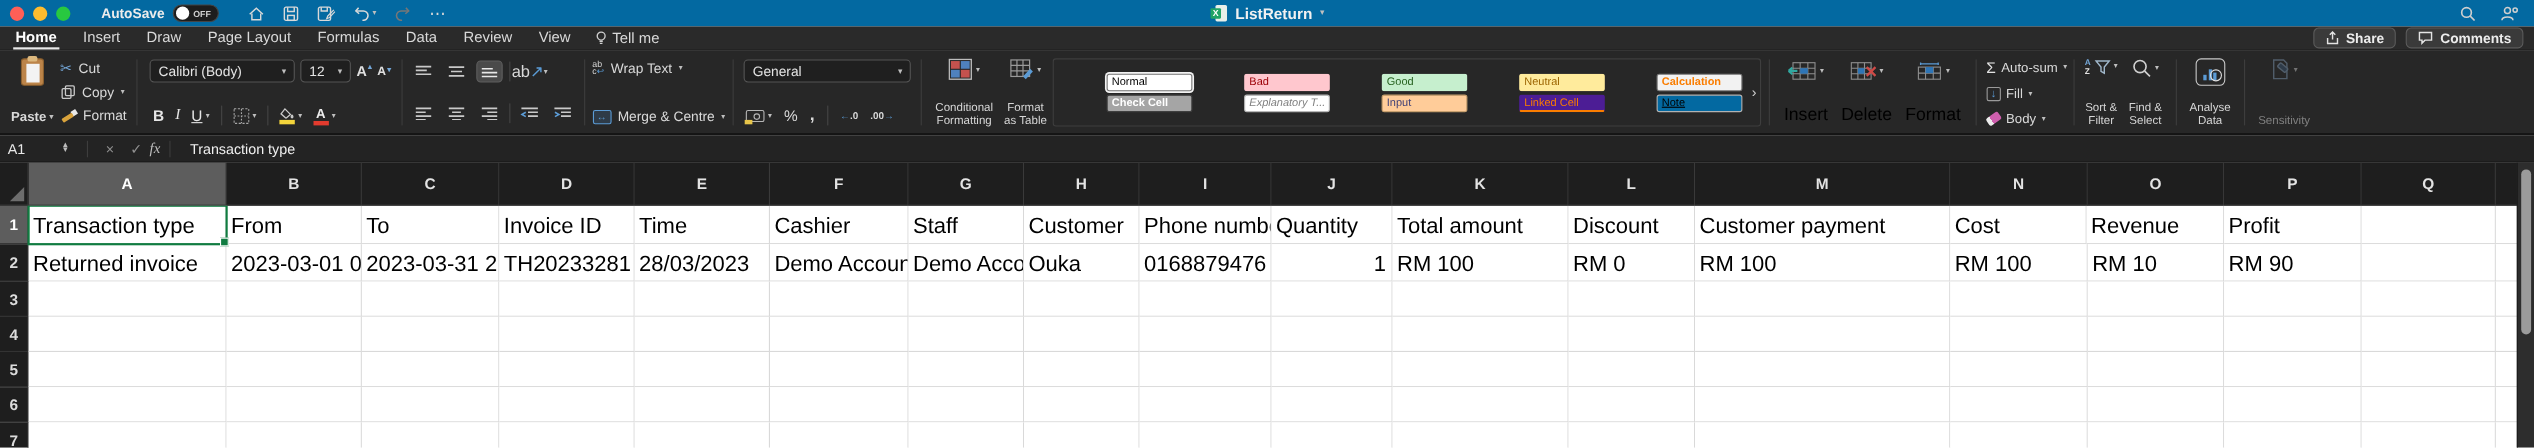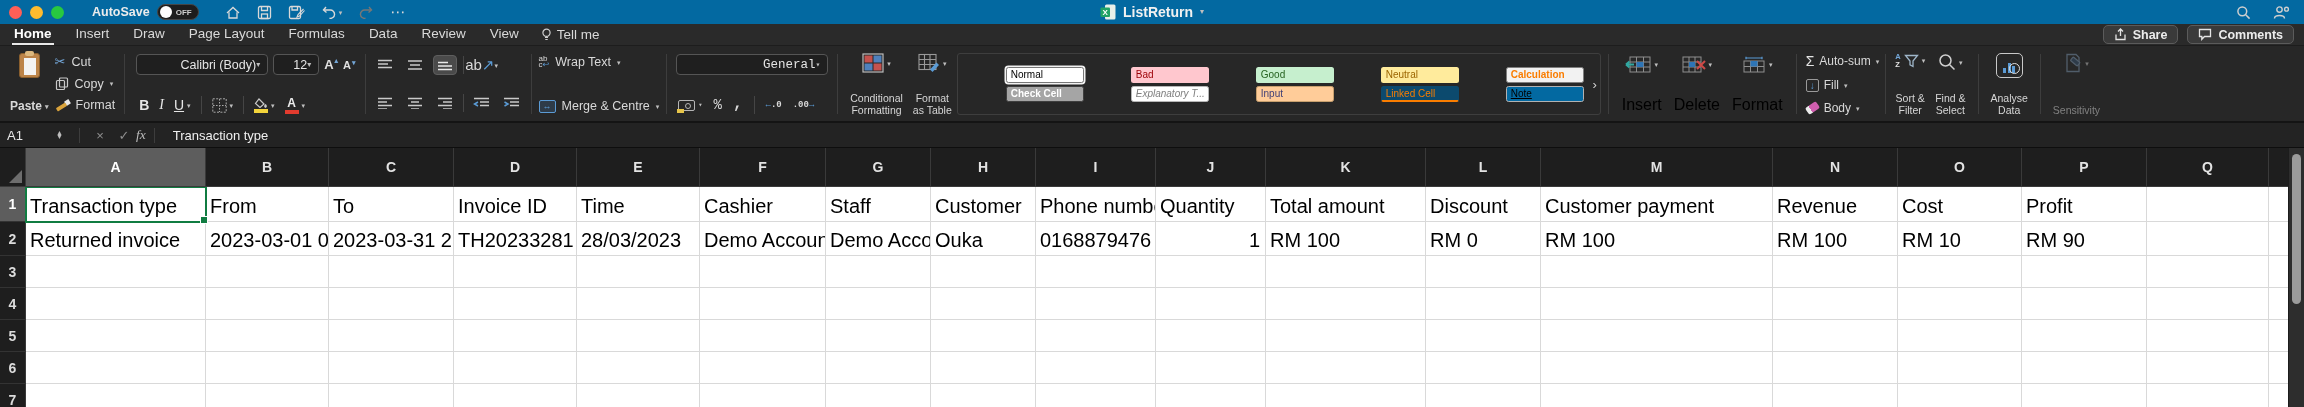--- a/index.html
+++ b/index.html
@@ -46,21 +46,21 @@
   .clipboard::after{content:"";position:absolute;left:4px;top:4px;width:12px;height:17px;background:#f3f3f3;}
   .paste-lbl{display:flex;align-items:center;gap:3px;font-size:12px;color:#d9d9d9;font-weight:bold;}
   .cco{display:flex;flex-direction:column;justify-content:space-between;padding:4px 2px 6px;}
   .cco .row{display:flex;align-items:center;gap:6px;font-size:12.5px;color:#d9d9d9;}
   .scis{color:#74a7d8;font-size:13px;}
   .brush{width:15px;height:13px;position:relative;}
   .brush i{position:absolute;left:1px;top:6px;width:11px;height:4px;background:#d9a33c;transform:rotate(-32deg);border-radius:1px;}
   .brush b{position:absolute;right:0;top:1px;width:5px;height:5px;background:#e8e8e8;transform:rotate(-32deg);}
   
   .fontgrp{display:flex;flex-direction:column;justify-content:space-between;padding:4px 2px 4px 4px;}
-  .selbox{height:21px;background:#1f1f1f;border:1px solid #555;border-radius:4px;display:flex;align-items:center;justify-content:flex-end;padding:0 7px;font-size:12.5px;color:#e4e4e4;}
+  .selbox{height:21px;background:#1f1f1f;border:1px solid #555;border-radius:4px;display:flex;align-items:center;justify-content:space-between;padding:0 7px;font-size:12.5px;color:#e4e4e4;}
   .fgrow1{display:flex;gap:5px;align-items:center;}
   .fgrow2{display:flex;gap:10px;align-items:center;padding-left:3px;}
   .Abtn{font-size:13px;color:#e0e0e0;font-weight:bold;display:flex;align-items:flex-start;gap:1px;}
   .Abtn sup{font-size:7px;color:#74a7d8;}
   .glyB{font-weight:bold;font-size:14px;color:#e6e6e6;}
   .glyI{font-style:italic;font-family:"Liberation Serif",serif;font-size:14px;color:#e6e6e6;}
   .glyU{text-decoration:underline;font-size:14px;color:#e6e6e6;}
   .colorbar{display:flex;flex-direction:column;align-items:center;line-height:1;}
   .colorbar .A{font-size:12px;font-weight:bold;color:#ededed;}
   .colorbar .bar{width:14px;height:4px;margin-top:1px;}
@@ -70,21 +70,21 @@
   .alrow{display:flex;align-items:center;gap:6px;}
   .albtn{width:24px;height:20px;display:flex;align-items:center;justify-content:center;border-radius:4px;}
   .albtn.on{background:#4a4a4a;border:1px solid #5e5e5e;}
   .ob{font-size:15px;color:#d9d9d9;text-align:center;}
   .blue{color:#5b9bd5;}
   .wmcol{display:flex;flex-direction:column;justify-content:space-between;padding:5px 0;}
   .wmrow{display:flex;align-items:center;gap:6px;font-size:12.5px;color:#d9d9d9;}
   .wrapic{font-size:8px;line-height:.8;color:#d9d9d9;text-align:left;}
   .mergic{width:17px;height:13px;border:1.4px solid #5b9bd5;border-radius:2px;display:flex;align-items:center;justify-content:center;color:#5b9bd5;font-size:9px;background:#2e3b48;}
   
-  .numgrp{display:flex;flex-direction:column;justify-content:space-between;padding:4px 2px;font-family:Liberation Mono, monospace;}
+  .numgrp{display:flex;flex-direction:column;justify-content:space-between;padding:4px 2px;}
   .numrow{display:flex;align-items:center;gap:11px;padding-left:2px;}
   .acct{width:17px;height:11px;border:1.2px solid #b5b5b5;border-radius:2px;position:relative;}
   .acct::before{content:"";position:absolute;left:5.5px;top:2.5px;width:4px;height:4px;border:1px solid #b5b5b5;border-radius:50%;}
   .acct::after{content:"";position:absolute;left:-2px;bottom:-3px;width:7px;height:4px;background:#e7c54a;}
   .pct{font-size:14px;color:#d9d9d9;}
   .comma{font-size:16px;font-weight:bold;color:#d9d9d9;line-height:.6;}
   .deci{font-size:9px;color:#d9d9d9;font-weight:bold;}
   .deci .blue{font-size:9px;}
   
   .bigbtn{display:flex;flex-direction:column;align-items:center;justify-content:space-between;padding:3px 5px 2px;}
@@ -467,21 +467,21 @@
         <div class="chip selected" style="background: rgb(255, 255, 255); color: rgb(0, 0, 0);">Normal</div>
         <div class="chip" style="background: rgb(255, 199, 206); color: rgb(156, 0, 6);">Bad</div>
         <div class="chip" style="background: rgb(198, 239, 206); color: rgb(39, 98, 33);">Good</div>
         <div class="chip" style="background: rgb(255, 235, 156); color: rgb(156, 101, 0);">Neutral</div>
         <div class="chip" style="background: rgb(242, 242, 242); color: rgb(250, 125, 0); border-color: rgb(127, 127, 127); font-weight: bold;">Calculation</div>
       </div>
     <div class="galrow">
         <div class="chip" style="background: rgb(165, 165, 165); color: rgb(255, 255, 255); border-color: rgb(63, 63, 63); font-weight: bold;">Check Cell</div>
         <div class="chip" style="background: rgb(255, 255, 255); color: rgb(127, 127, 127); border-color: rgb(183, 183, 183); font-style: italic;">Explanatory T...</div>
         <div class="chip" style="background: rgb(255, 204, 153); color: rgb(63, 63, 118); border-color: rgb(200, 160, 110);">Input</div>
-        <div class="chip" style="background: #0c4a6e; color: rgb(250, 125, 0); border-bottom: 2px solid rgb(250, 125, 0);">Linked Cell</div>
+        <div class="chip" style="background: #4c1d95; color: rgb(250, 125, 0); border-bottom: 2px solid rgb(250, 125, 0);">Linked Cell</div>
         <div class="chip" style="background: #0369a1; color: rgb(0, 0, 0); border-color: rgb(178, 178, 178); text-decoration: underline;">Note</div>
       </div>
     <span class="galmore">›</span>
   </div>
 
   <div class="vsep"></div>
 
   <div class="cellsbtn">
     <span class="iconrow">
       <svg width="26" height="17" viewBox="0 0 26 17" fill="none" stroke="#8f8f8f" stroke-width="1">
@@ -638,22 +638,22 @@
         <div class="cell" style="width: 123px;">Invoice ID</div>
         <div class="cell" style="width: 123px;">Time</div>
         <div class="cell" style="width: 126px;">Cashier</div>
         <div class="cell" style="width: 105px;">Staff</div>
         <div class="cell" style="width: 105px;">Customer</div>
         <div class="cell" style="width: 120px;">Phone number</div>
         <div class="cell" style="width: 110px;">Quantity</div>
         <div class="cell" style="width: 160px;">Total amount</div>
         <div class="cell" style="width: 115px;">Discount</div>
         <div class="cell" style="width: 232px;">Customer payment</div>
+        <div class="cell" style="width: 124px;">Cost</div>
         <div class="cell" style="width: 125px;">Revenue</div>
-        <div class="cell" style="width: 124px;">Cost</div>
         <div class="cell" style="width: 125px;">Profit</div>
         <div class="cell" style="width: 122px;"></div>
         <div class="cfill"></div>
       </div>
       <div class="grid-row h2">
         <div class="gut">2</div>
         <div class="cell" style="width: 180px;">Returned invoice</div>
         <div class="cell" style="width: 123px;">2023-03-01 0</div>
         <div class="cell" style="width: 125px;">2023-03-31 2</div>
         <div class="cell" style="width: 123px;">TH20233281</div>

